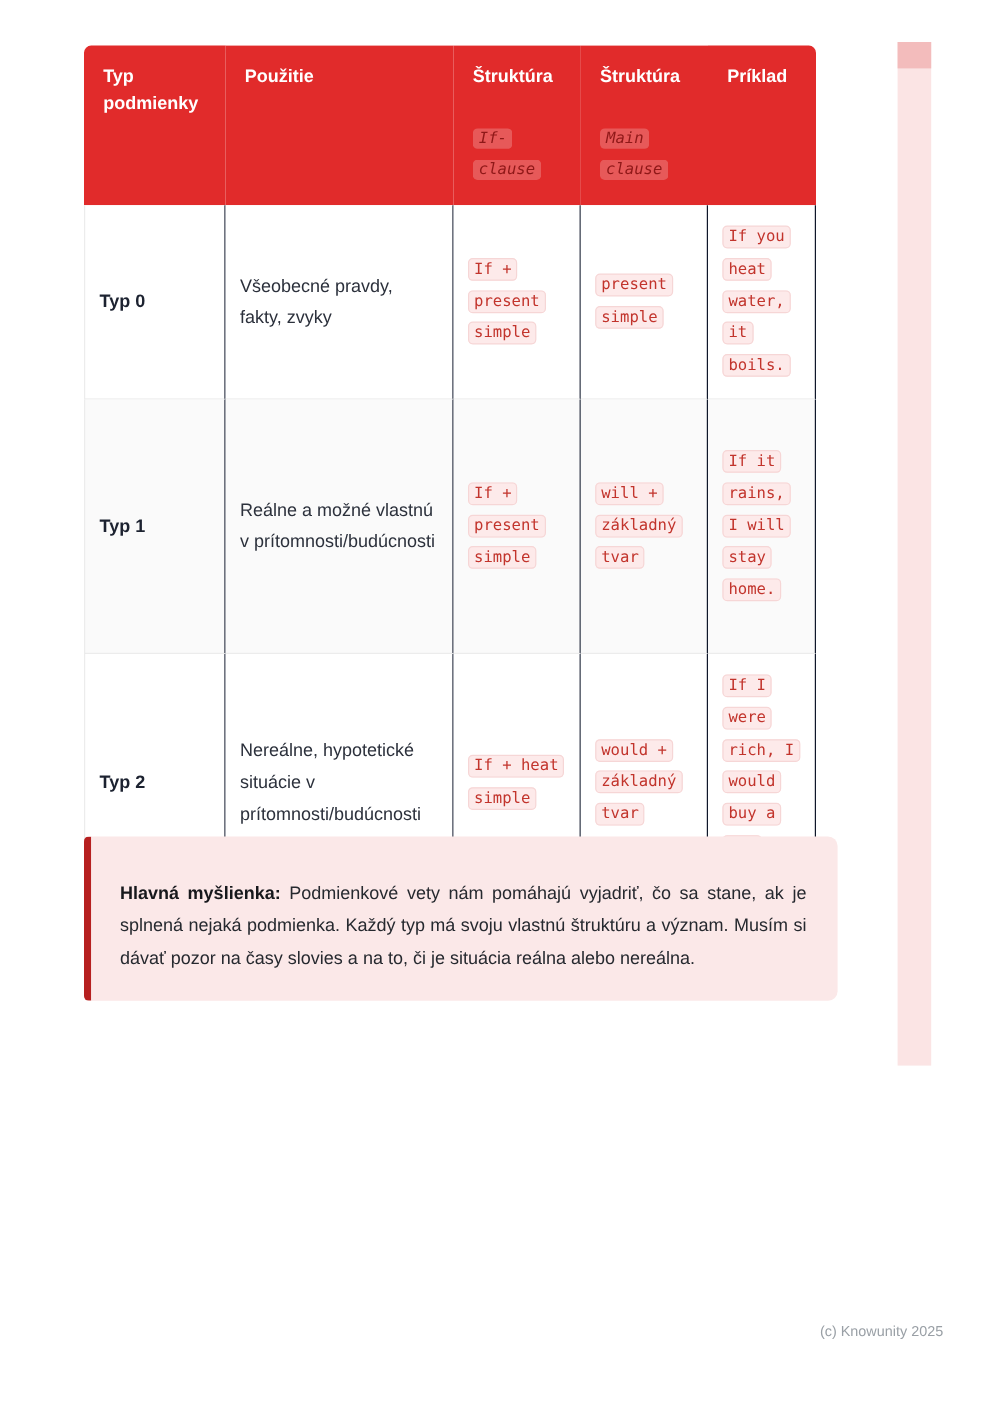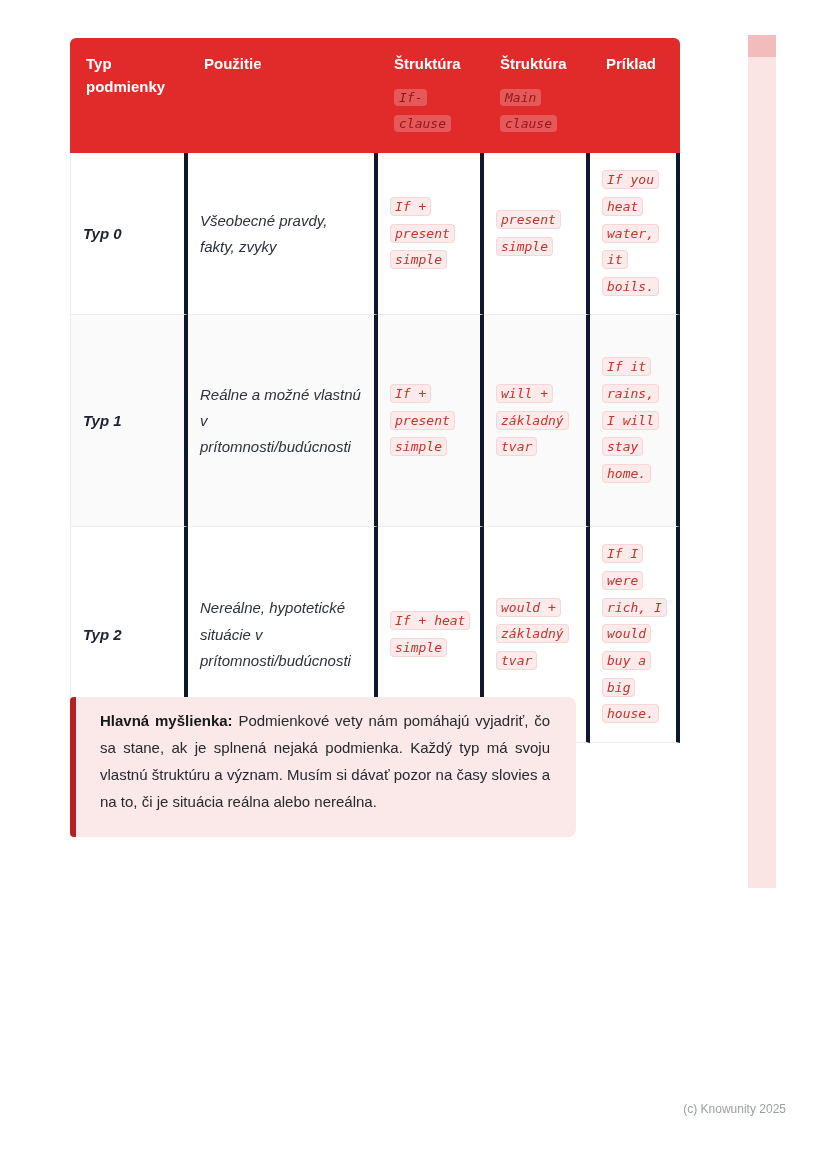--- a/index.html
+++ b/index.html
@@ -37,43 +37,42 @@
     text-align: left;
     vertical-align: top;
     font-size: 15px;
     font-weight: 700;
     padding: 14px 16px 16px 16px;
     height: 96px;
   }
   .cond-table thead th:first-child { border-top-left-radius: 6px; }
   .cond-table thead th:last-child  { border-top-right-radius: 6px; }
 
-  .th-title { line-height: 1.55; margin-bottom: 10px; }
+  .th-title { line-height: 1.55; margin-bottom: 28px; }
   .th-sub {
     font-family: "DejaVu Sans Mono", monospace;
     font-size: 13px;
     font-weight: 400;
     line-height: 2.0;
     color: #8f1818;
     background: rgba(255,255,255,0.22);
     padding: 1px 5px;
     border-radius: 4px;
     -webkit-box-decoration-break: clone;
     box-decoration-break: clone;
     font-style: italic;
   }
 
   .cond-table tbody td {
     vertical-align: middle;
     padding: 14px 12px;
     font-size: 15px;
     border-bottom: 1px solid #ececec;
-    border-right: 4px solid #0f172a;
+    border-right: 1px solid #0f172a;
     background: #ffffff;
-    font-style: italic;
   }
   .cond-table tbody td:first-child { border-left: 1px solid #ececec; }
   .cond-table tbody tr.alt td { background: #fafafa; }
 
   .cond-table tbody tr.r0 td { height: 162px; }
   .cond-table tbody tr.r1 td { height: 212px; }
   .cond-table tbody tr.r2 td { height: 208px; }
 
   td.typ { font-weight: 700; color: #1c2230; padding-left: 16px; }
   td.pouzitie { color: #2c313c; line-height: 1.75; padding-left: 16px; padding-right: 16px; }
@@ -89,25 +88,25 @@
     border-radius: 4px;
     -webkit-box-decoration-break: clone;
     box-decoration-break: clone;
   }
 
   
   .callout {
     position: absolute;
     left: 70px;
     top: 697px;
-    width: 506px;
+    width: 628px;
     background: #fbe8e8;
     border-left: 6px solid #b62020;
     border-radius: 4px 8px 8px 4px;
-    padding: 10px 26px 22px 24px;
+    padding: 34px 26px 22px 24px;
   }
   .callout p {
     margin: 0;
     font-size: 15px;
     line-height: 1.8;
     color: #26292f;
     text-align: justify;
   }
   .callout strong { color: #17181c; }
 

